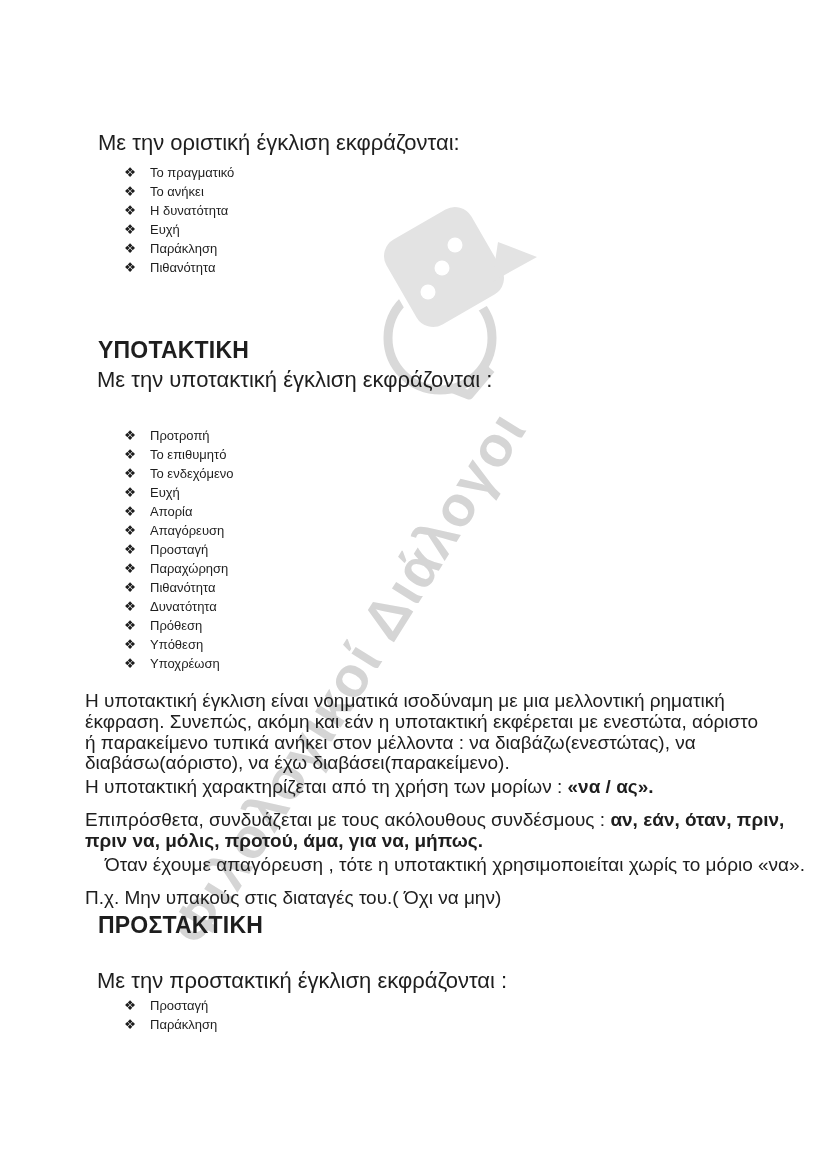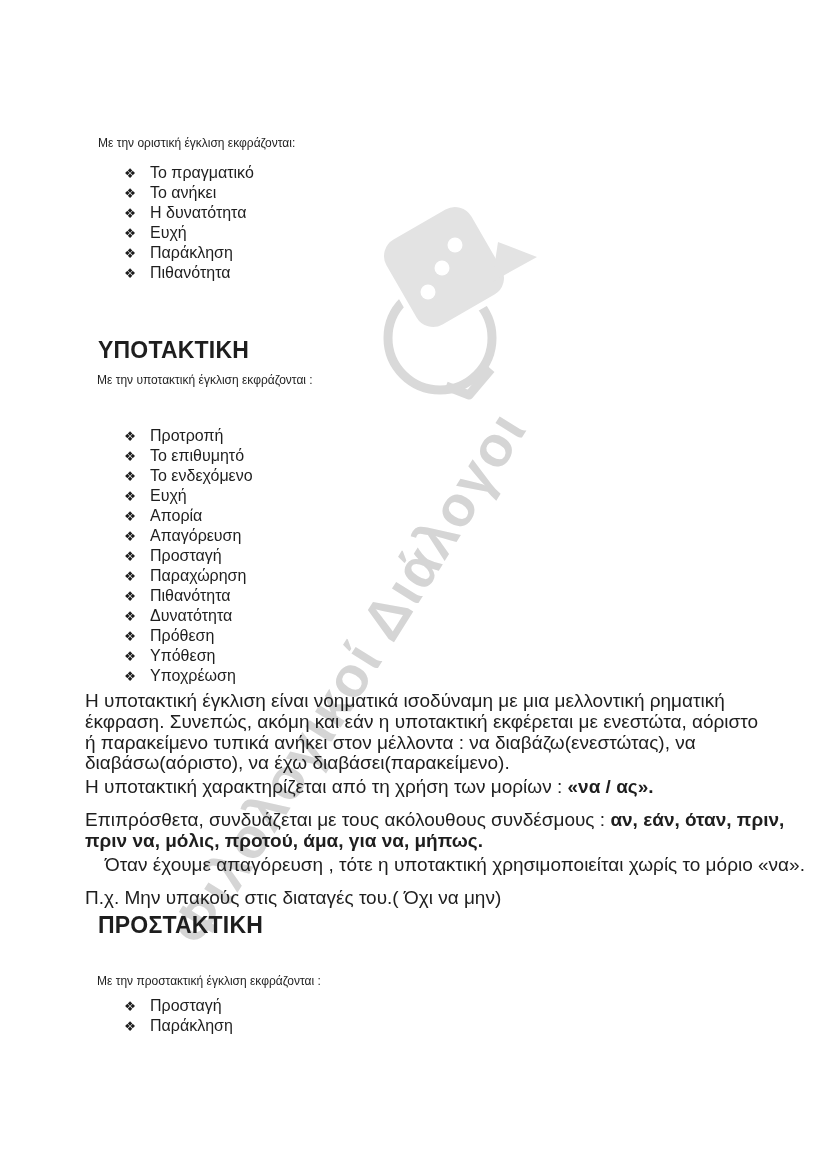--- a/index.html
+++ b/index.html
@@ -17,28 +17,28 @@
   .wm-text{
     position:absolute;left:185px;top:906px;
     transform:rotate(-58deg);transform-origin:0 50%;
     font-size:57px;font-weight:700;letter-spacing:2px;white-space:nowrap;
     color:var(--c-watermark,#d5d5d5);
     text-shadow:2px 2px 1px rgba(255,255,255,0.55);
   }
   
   .content{position:absolute;inset:0;z-index:1;}
   .blk{position:absolute;margin:0;}
-  .intro{font-size:12px;line-height:20px;white-space:nowrap;}
+  .intro{font-size:22px;line-height:20px;white-space:nowrap;}
   .heading{font-size:23px;font-weight:700;letter-spacing:.2px;white-space:nowrap;}
   .para{font-size:19px;line-height:20.8px;}
   .para b{font-weight:700;}
   .blist{list-style:none;margin:0;padding:0;}
   .bitem{display:flex;align-items:baseline;line-height:19px;}
   .bullet{flex:0 0 26px;font-size:13.5px;color:var(--c-text,#1e1e1e);}
-  .blabel{font-size:16px;}
+  .blabel{font-size:13px;}
 
   .pos-intro1{left:98px;top:133px;}
   .pos-list1 {left:124px;top:163px;}
   .pos-h1    {left:98px;top:337px;}
   .pos-intro2{left:97px;top:370px;}
   .pos-list2 {left:124px;top:426px;}
   .pos-p1    {left:85px;top:691px;width:688px;}
   .pos-p2    {left:85px;top:777px;width:688px;}
   .pos-p3    {left:85px;top:810px;width:700px;}
   .pos-p4    {left:89px;top:855px;width:700px;margin-left:16px;}

